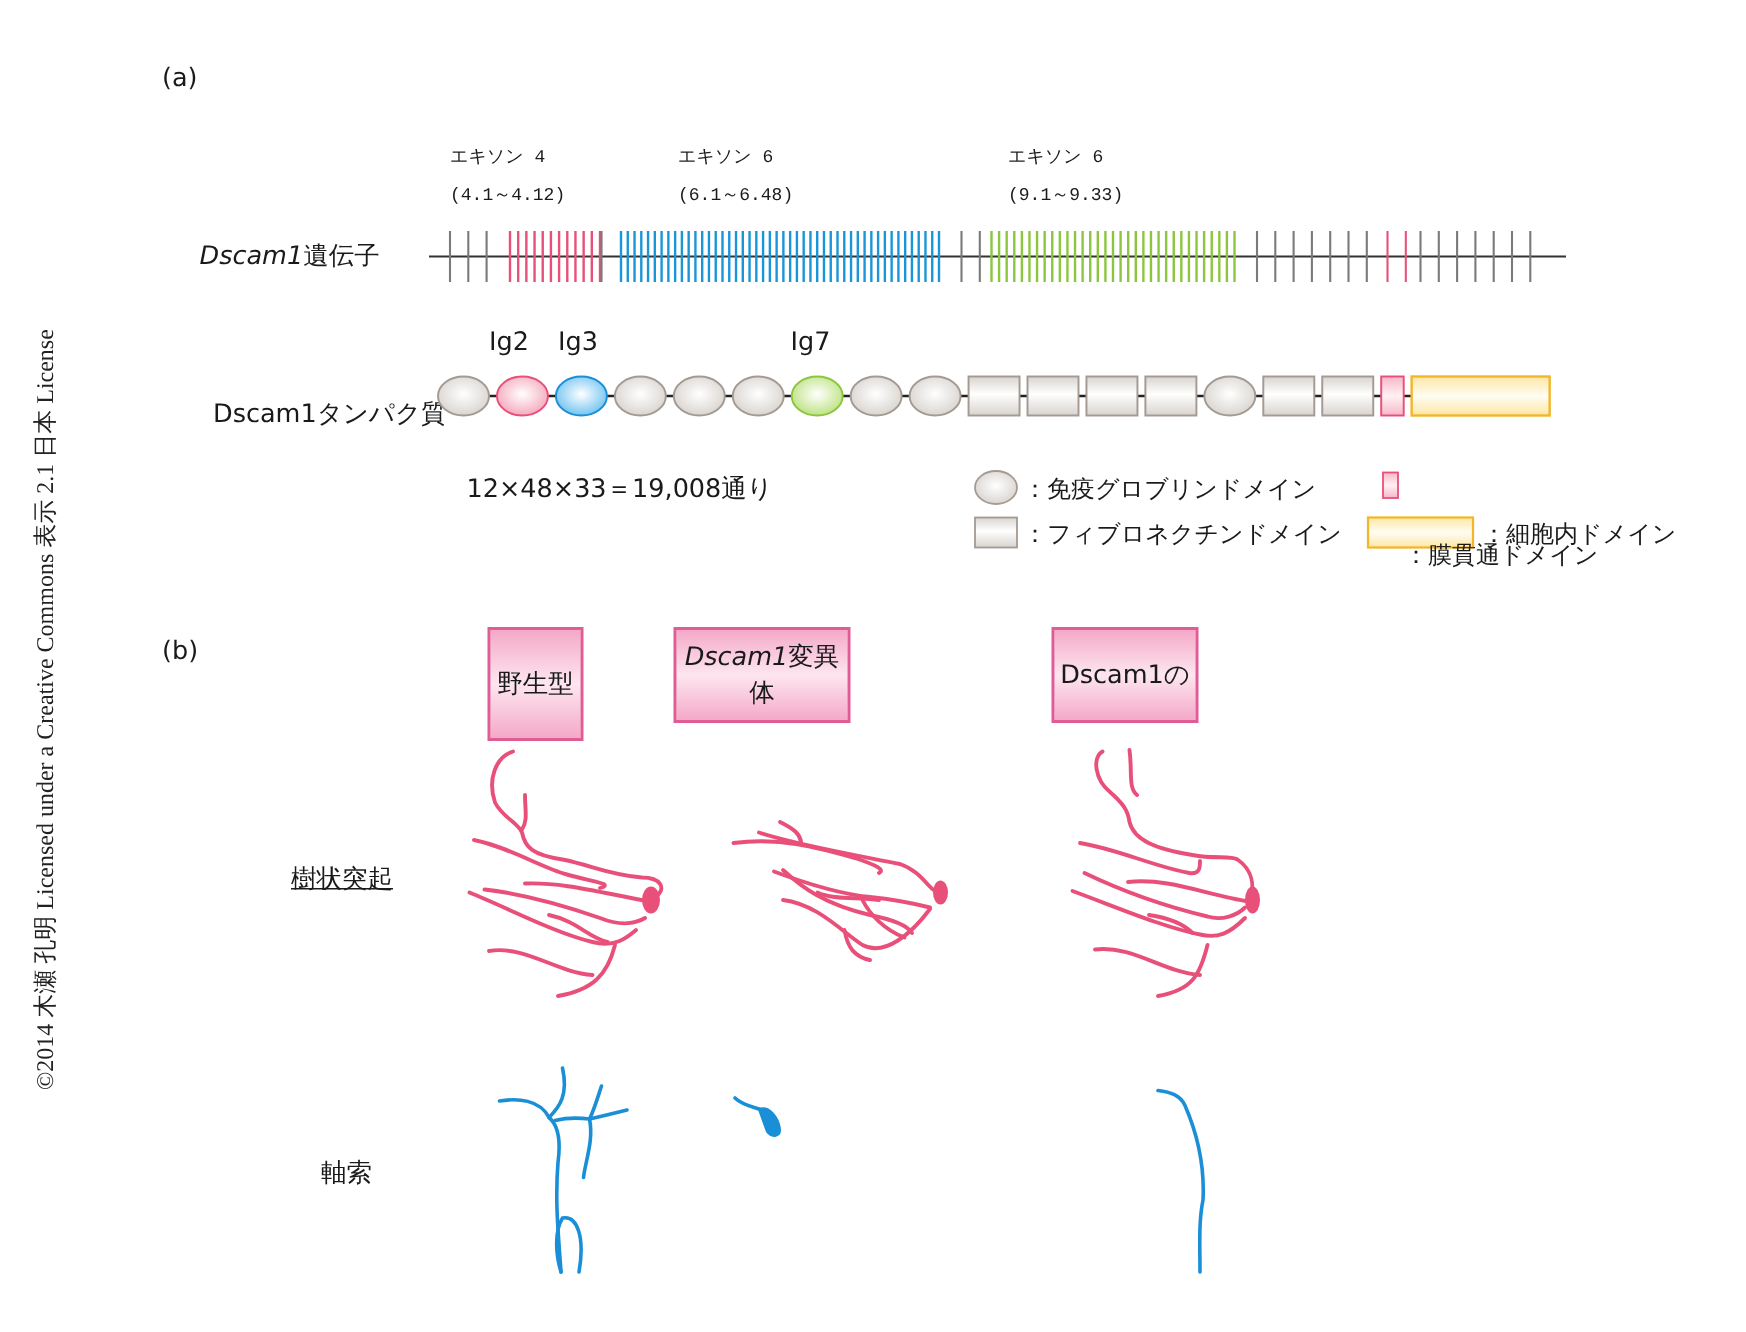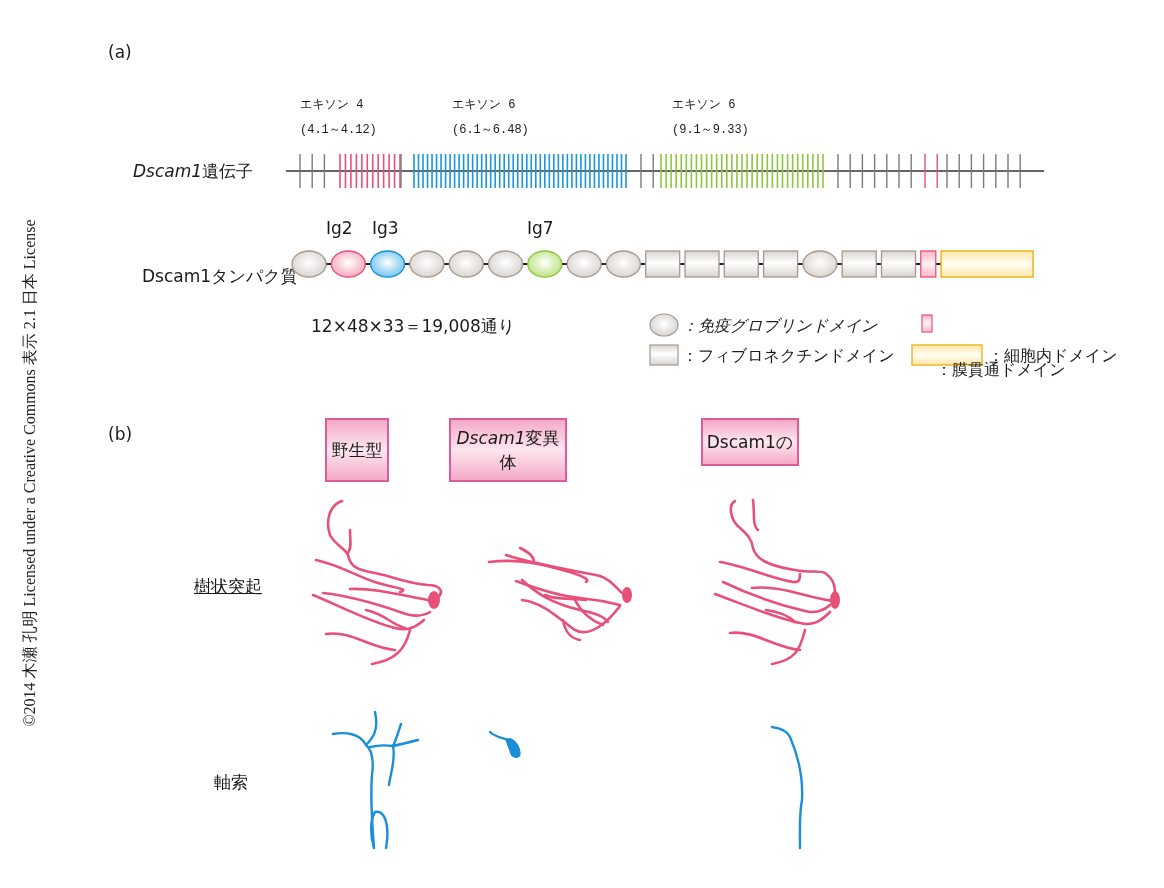--- a/index.html
+++ b/index.html
@@ -228,34 +228,34 @@
       <rect x="941.0999999999996" y="251" width="92" height="26" fill="url(#gCyto)" stroke="#f3b62a" stroke-width="1.6"></rect>
     </g>
 
   <ellipse cx="664" cy="325" rx="14" ry="11" fill="url(#gIg)" stroke="#a49a93" stroke-width="1.2"></ellipse>
   <rect x="922" y="315" width="10" height="17" fill="url(#gTm)" stroke="#e8507a" stroke-width="1.2"></rect>
   <rect x="650" y="345" width="28" height="20" fill="url(#gFn)" stroke="#a49a93" stroke-width="1.2"></rect>
   <rect x="912" y="345" width="70" height="20" fill="url(#gCyto)" stroke="#f3b62a" stroke-width="1.5"></rect>
 </svg>
 
 <div class="abs txt" style="left:311px; top:316px;">12×48×33＝19,008通り</div>
-<div class="abs legend-text" style="left:682px; top:316px;font-style:italic;">：免疫グロブリンドメイン</div>
+<div class="abs legend-text" style="left:682px; top:316px;">：免疫グロブリンドメイン</div>
 <div class="abs legend-text" style="left:936px; top:316px;margin-top:44px;">：膜貫通ドメイン</div>
 <div class="abs legend-text" style="left:682px; top:346px;">：フィブロネクチンドメイン</div>
 <div class="abs legend-text" style="left:988px; top:346px;">：細胞内ドメイン</div>
 
 <div class="abs txt panel-label" style="left:108px; top:424px;">(b)</div>
 
-<div class="cond-box" style="left:325px; top:418px; width:64px; height:64px;">
+<div class="cond-box" style="left:325px; top:418px; width:64px; height:76px;">
   <span>野生型</span>
 </div>
 <div class="cond-box" style="left:449px; top:418px; width:118px; height:64px;">
   <span><span class="ital">Dscam1</span><span>変異体</span></span>
 </div>
-<div class="cond-box" style="left:701px; top:418px; width:98px; height:48px; flex-direction:column;">
+<div class="cond-box" style="left:701px; top:418px; width:98px; height:64px; flex-direction:column;">
   <span>Dscam1の</span>
 </div>
 
 <div class="abs txt" style="left:194px; top:576px;text-decoration:underline;">樹状突起</div>
 <div class="abs txt" style="left:214px; top:772px;">軸索</div>
 
 <svg width="1164" height="888">
 
   <g fill="none" stroke="#e8507a" stroke-width="2.6" stroke-linecap="round">
     <path d="M342,501 C330,505 325,520 330,535 C335,545 345,548 348,555 C350,565 355,570 375,573 C395,577 405,583 428,585 C440,585 445,592 437,598"></path>

